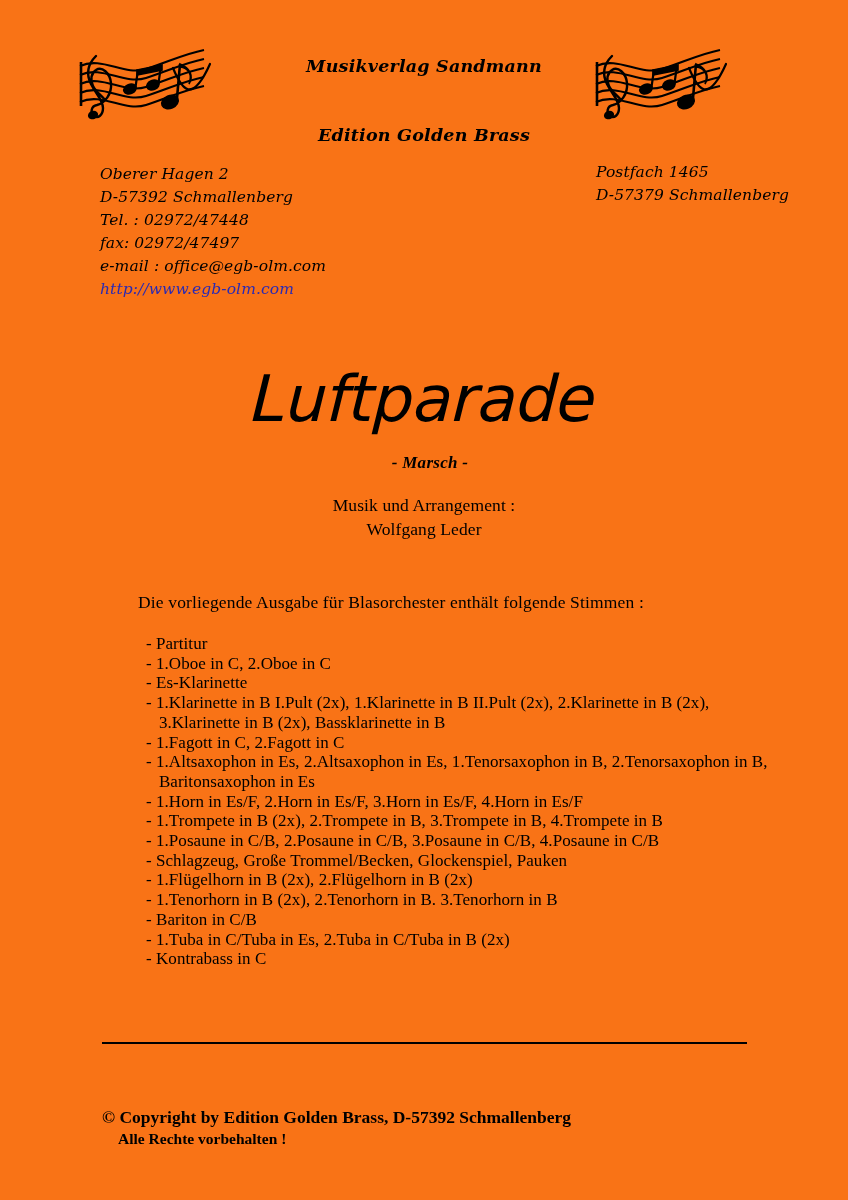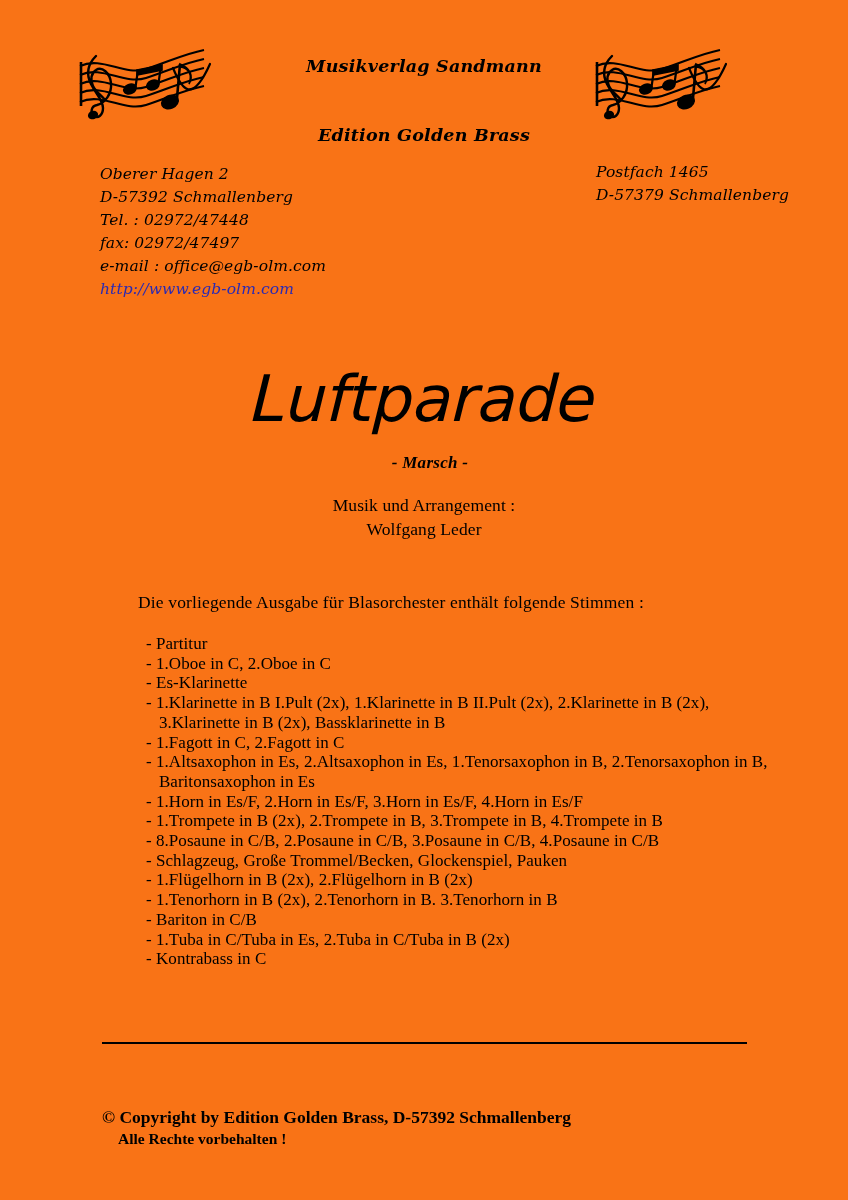--- a/index.html
+++ b/index.html
@@ -271,21 +271,21 @@
       <div class="part">- Partitur</div>
       <div class="part">- 1.Oboe in C, 2.Oboe in C</div>
       <div class="part">- Es-Klarinette</div>
       <div class="part">- 1.Klarinette in B I.Pult (2x), 1.Klarinette in B II.Pult (2x), 2.Klarinette in B (2x),</div>
       <div class="part">   3.Klarinette in B (2x), Bassklarinette in B</div>
       <div class="part">- 1.Fagott in C, 2.Fagott in C</div>
       <div class="part">- 1.Altsaxophon in Es, 2.Altsaxophon in Es, 1.Tenorsaxophon in B, 2.Tenorsaxophon in B,</div>
       <div class="part">   Baritonsaxophon in Es</div>
       <div class="part">- 1.Horn in Es/F, 2.Horn in Es/F, 3.Horn in Es/F, 4.Horn in Es/F</div>
       <div class="part">- 1.Trompete in B (2x), 2.Trompete in B, 3.Trompete in B, 4.Trompete in B</div>
-      <div class="part">- 8.Posaune in C/B, 2.Posaune in C/B, 3.Posaune in C/B, 4.Posaune in C/B</div>
+      <div class="part">- 1.Posaune in C/B, 2.Posaune in C/B, 3.Posaune in C/B, 4.Posaune in C/B</div>
       <div class="part">- Schlagzeug, Große Trommel/Becken, Glockenspiel, Pauken</div>
       <div class="part">- 1.Flügelhorn in B (2x), 2.Flügelhorn in B (2x)</div>
       <div class="part">- 1.Tenorhorn in B (2x), 2.Tenorhorn in B. 3.Tenorhorn in B</div>
       <div class="part">- Bariton in C/B</div>
       <div class="part">- 1.Tuba in C/Tuba in Es, 2.Tuba in C/Tuba in B (2x)</div>
       <div class="part">- Kontrabass in C</div>
     </div>
 
   <div class="rule"></div>
   <div class="copyright">

